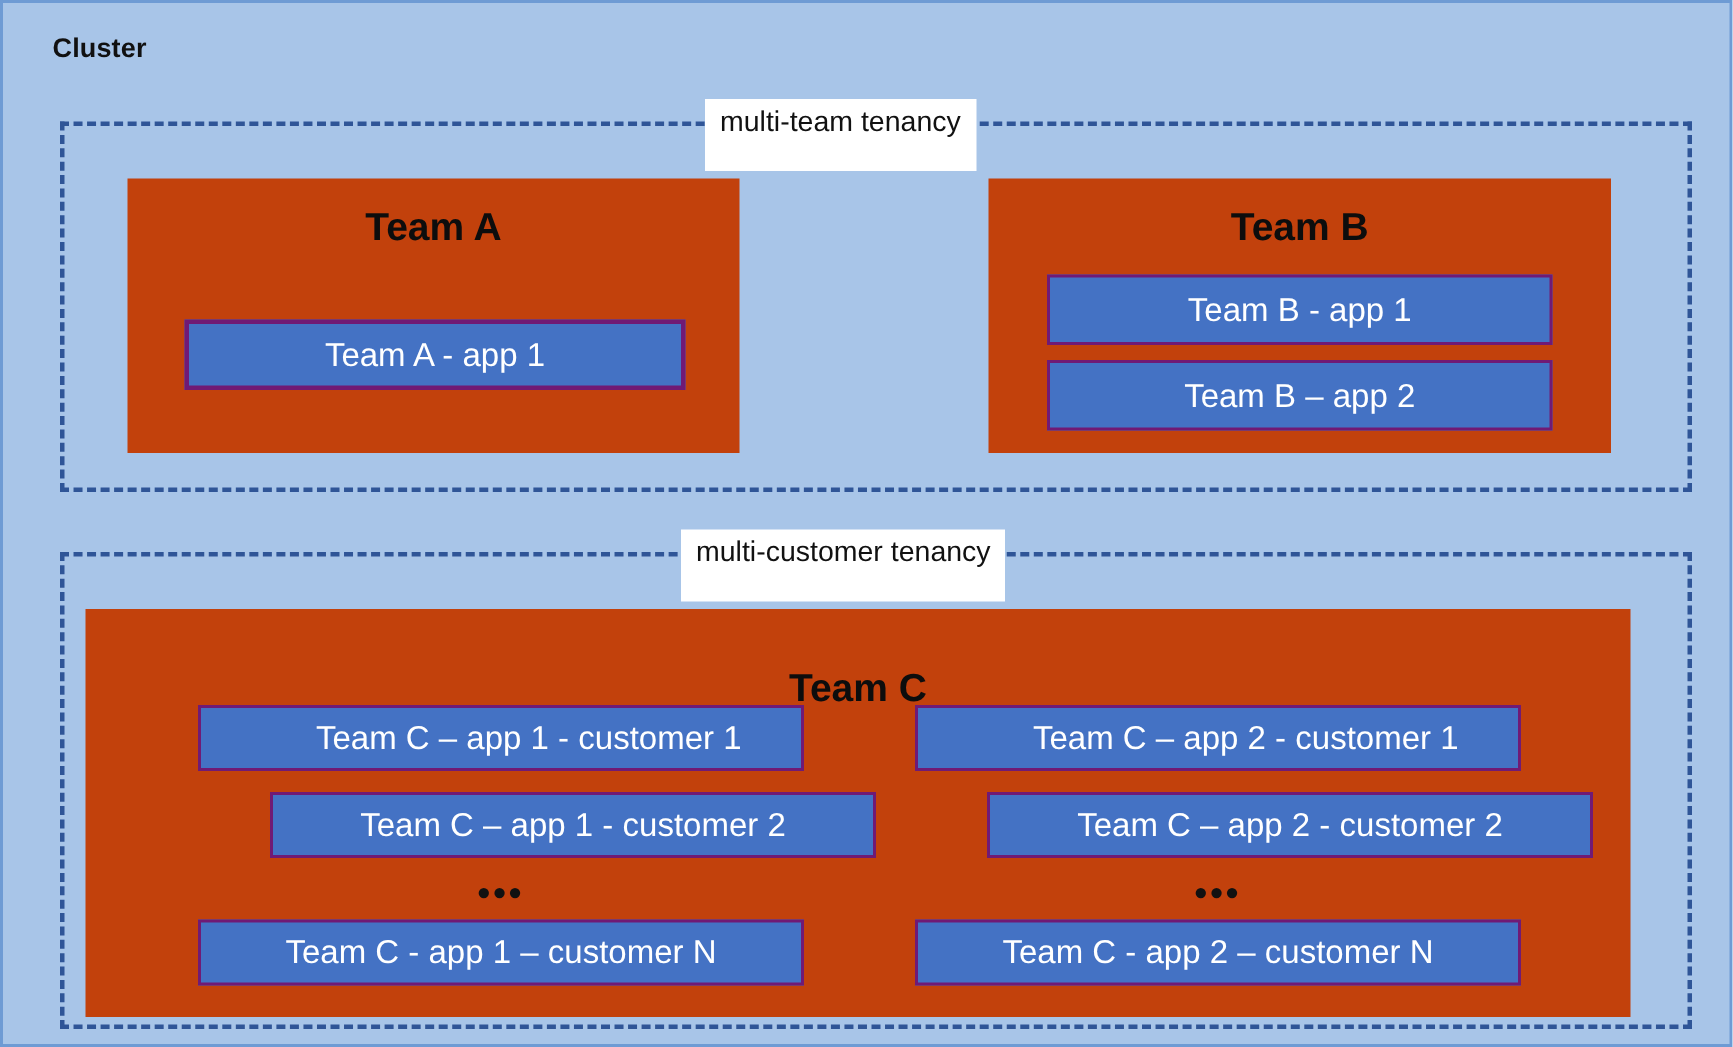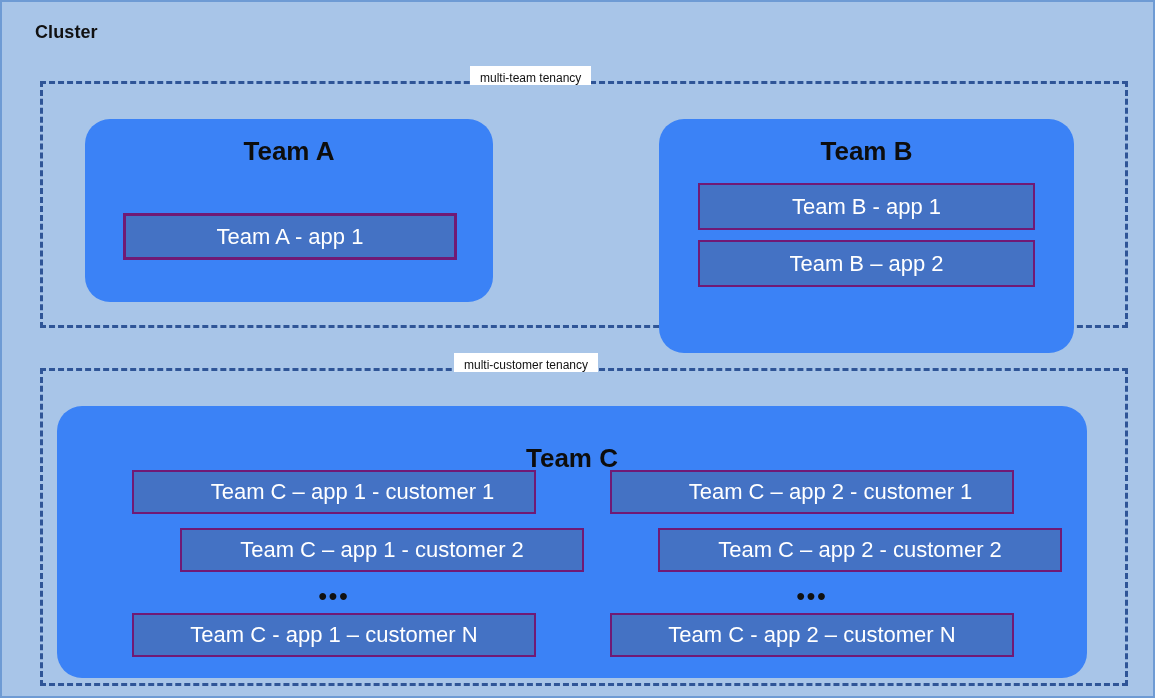--- a/index.html
+++ b/index.html
@@ -52,53 +52,52 @@
     top: 366px;
     width: 1088px;
     height: 318px;
   }
 
   
   .tenancy-label {
     position: absolute;
     background: #ffffff;
     color: #111111;
-    font-size: 12px;
+    font-size: 19px;
     line-height: 1;
-    padding: 6px 10px 1px 10px;
+    padding: 6px 10px 23px 10px;
     white-space: nowrap;
     z-index: 5;
   }
   #label-multi-team {
     left: 468px;
     top: 64px;
   }
   #label-multi-customer {
     left: 452px;
     top: 351px;
   }
 
   
   .team-panel {
     position: absolute;
     box-sizing: border-box;
-    background: #3b82f6;
-    border-radius: 25px;
+    background: #c2410c;
   }
   #panel-team-a {
     left: 83px;
     top: 117px;
     width: 408px;
     height: 183px;
   }
   #panel-team-b {
     left: 657px;
     top: 117px;
     width: 415px;
-    height: 234px;
+    height: 183px;
   }
   #panel-team-c {
     left: 55px;
     top: 404px;
     width: 1030px;
     height: 272px;
   }
 
   .team-title {
     position: absolute;

